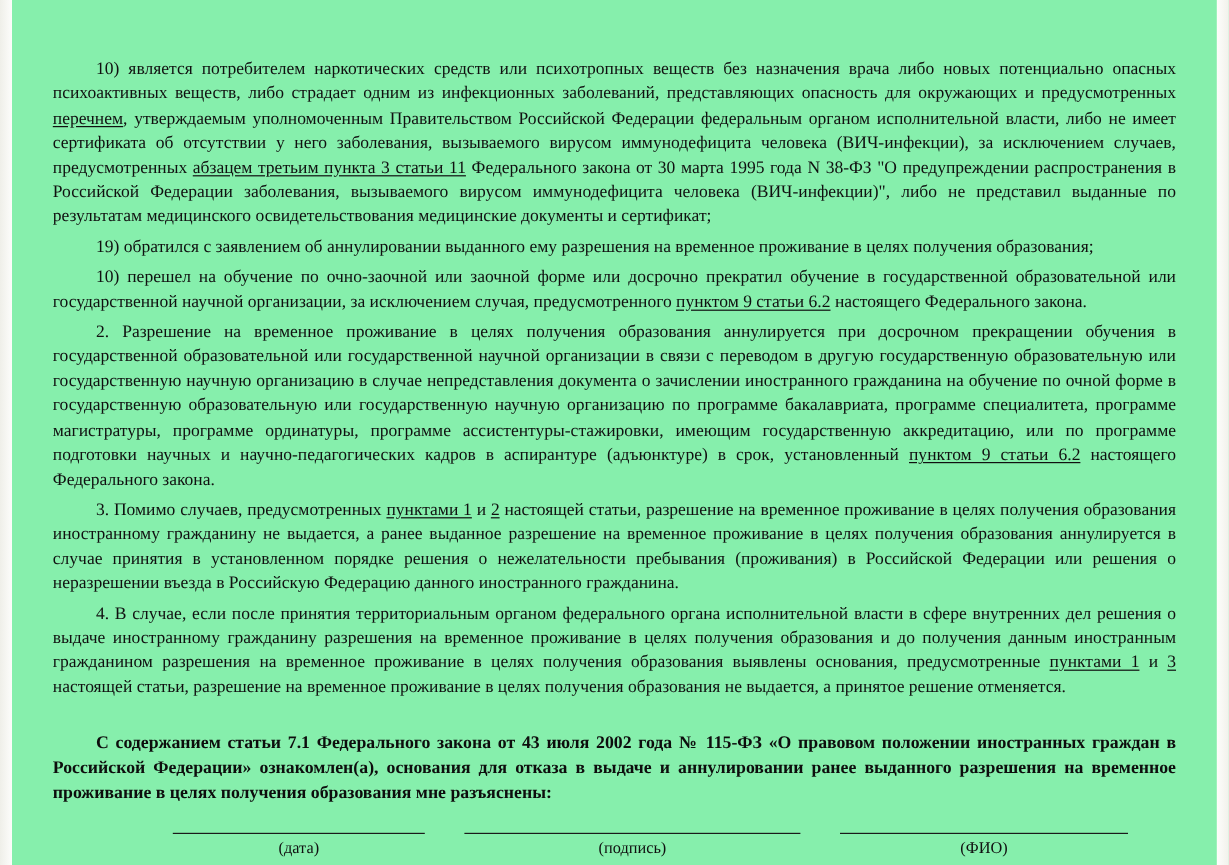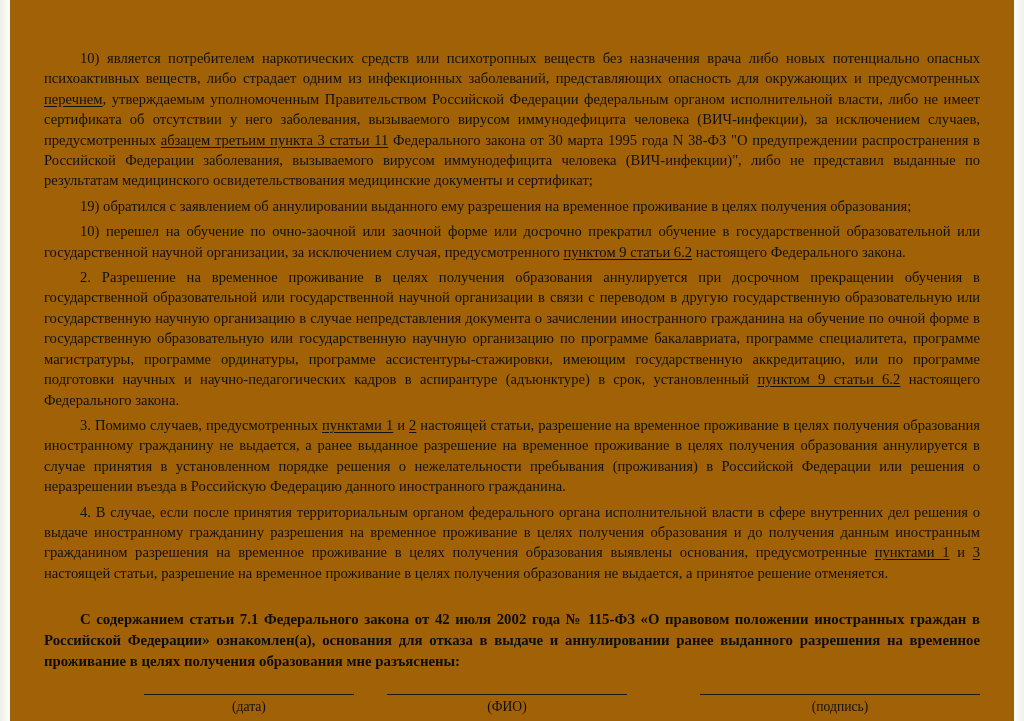--- a/index.html
+++ b/index.html
@@ -11,21 +11,21 @@
     height: 721px;
     background: #ffffff;
     font-family: "Liberation Serif", serif;
     color: #111111;
     overflow: hidden;
   }
   .page {
     position: relative;
     width: 1024px;
     height: 721px;
-    background: #a16207;
+    background: #86efac;
     box-sizing: border-box;
     padding: 48px 44px 0 44px;
   }
   .doc-body {
     width: 936px;
     margin: 0 auto;
   }
   p.para {
     margin: 0 0 1px 0;
     font-size: 14.6px;
@@ -111,30 +111,30 @@
     <div class="gap-s"></div>
 
     <p class="para indent"><span>2. Разрешение на временное проживание в целях получения образования аннулируется при досрочном прекращении обучения в государственной образовательной или государственной научной организации в связи с переводом в другую государственную образовательную или государственную научную организацию в случае непредставления документа о зачислении иностранного гражданина на обучение по очной форме в государственную образовательную или государственную научную организацию по программе бакалавриата, программе специалитета, программе магистратуры, программе ординатуры, программе ассистентуры-стажировки, имеющим государственную аккредитацию, или по программе подготовки научных и научно-педагогических кадров в аспирантуре (адъюнктуре) в срок, установленный </span><span class="u">пунктом 9 статьи 6.2</span><span> настоящего Федерального закона.</span></p>
     <div class="gap-s"></div>
 
     <p class="para indent"><span>3. Помимо случаев, предусмотренных </span><span class="u">пунктами 1</span><span> и </span><span class="u">2</span><span> настоящей статьи, разрешение на временное проживание в целях получения образования иностранному гражданину не выдается, а ранее выданное разрешение на временное проживание в целях получения образования аннулируется в случае принятия в установленном порядке решения о нежелательности пребывания (проживания) в Российской Федерации или решения о неразрешении въезда в Российскую Федерацию данного иностранного гражданина.</span></p>
     <div class="gap-s"></div>
 
     <p class="para indent"><span>4. В случае, если после принятия территориальным органом федерального органа исполнительной власти в сфере внутренних дел решения о выдаче иностранному гражданину разрешения на временное проживание в целях получения образования и до получения данным иностранным гражданином разрешения на временное проживание в целях получения образования выявлены основания, предусмотренные </span><span class="u">пунктами 1</span><span> и </span><span class="u">3</span><span> настоящей статьи, разрешение на временное проживание в целях получения образования не выдается, а принятое решение отменяется.</span></p>
 
-    <div class="ack">С содержанием статьи 7.1 Федерального закона от 42 июля 2002 года № 115-ФЗ «О правовом положении иностранных граждан в Российской Федерации» ознакомлен(а), основания для отказа в выдаче и аннулировании ранее выданного разрешения на временное проживание в целях получения образования мне разъяснены:</div>
+    <div class="ack">С содержанием статьи 7.1 Федерального закона от 43 июля 2002 года № 115-ФЗ «О правовом положении иностранных граждан в Российской Федерации» ознакомлен(а), основания для отказа в выдаче и аннулировании ранее выданного разрешения на временное проживание в целях получения образования мне разъяснены:</div>
   </div>
 
   <div class="signature-row">
     <div class="sig-cell first">
       <div class="sig-line"></div>
       <div class="sig-label">(дата)</div>
     </div>
+    <div class="sig-cell middle">
+      <div class="sig-line"></div>
+      <div class="sig-label">(подпись)</div>
+    </div>
     <div class="sig-cell last">
       <div class="sig-line"></div>
       <div class="sig-label">(ФИО)</div>
-    </div>
-    <div class="sig-cell middle">
-      <div class="sig-line"></div>
-      <div class="sig-label">(подпись)</div>
     </div>
   </div>
 </div>
 
 </body></html>

